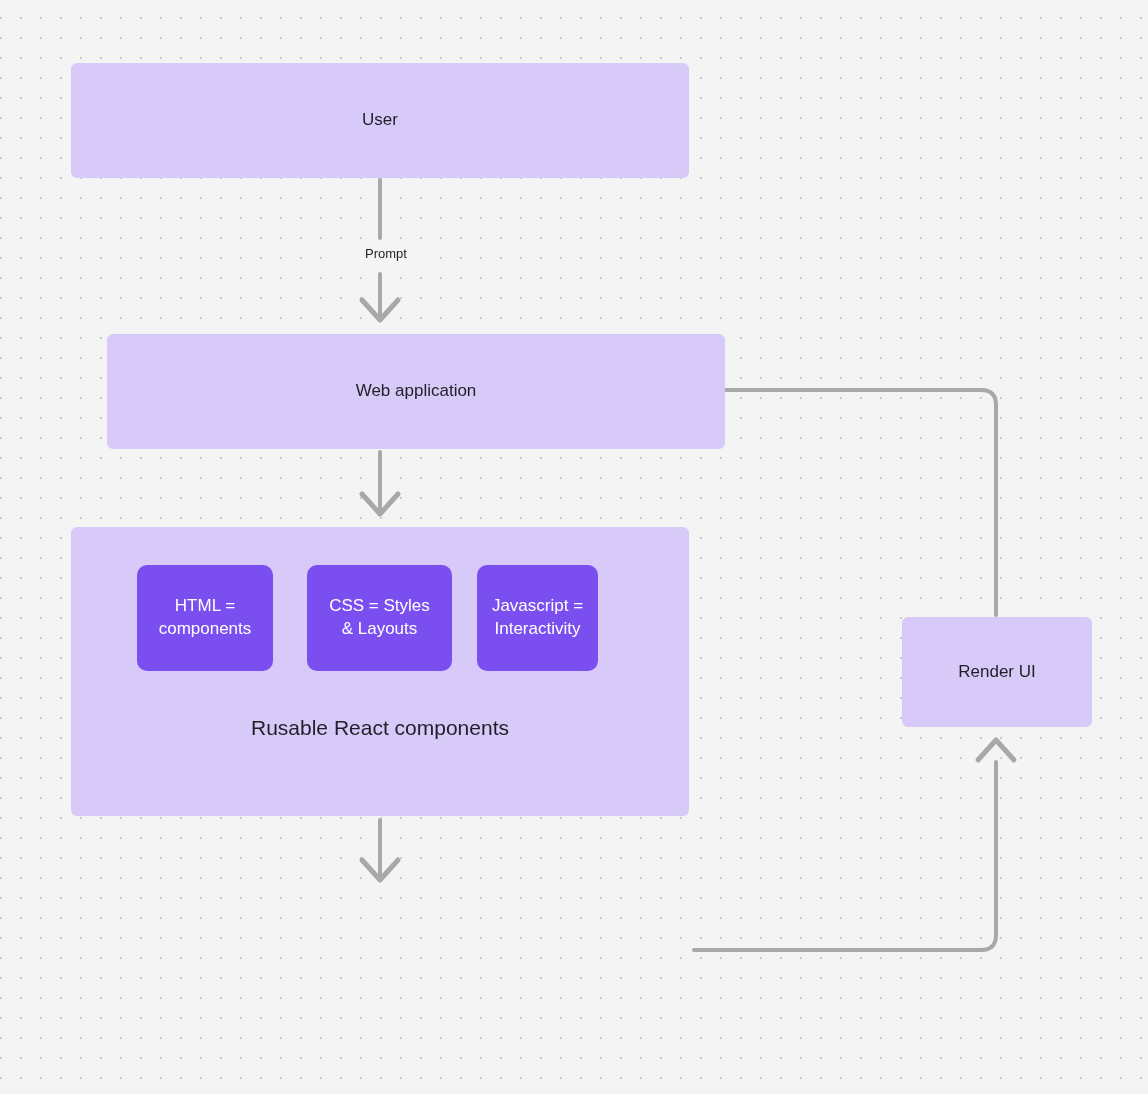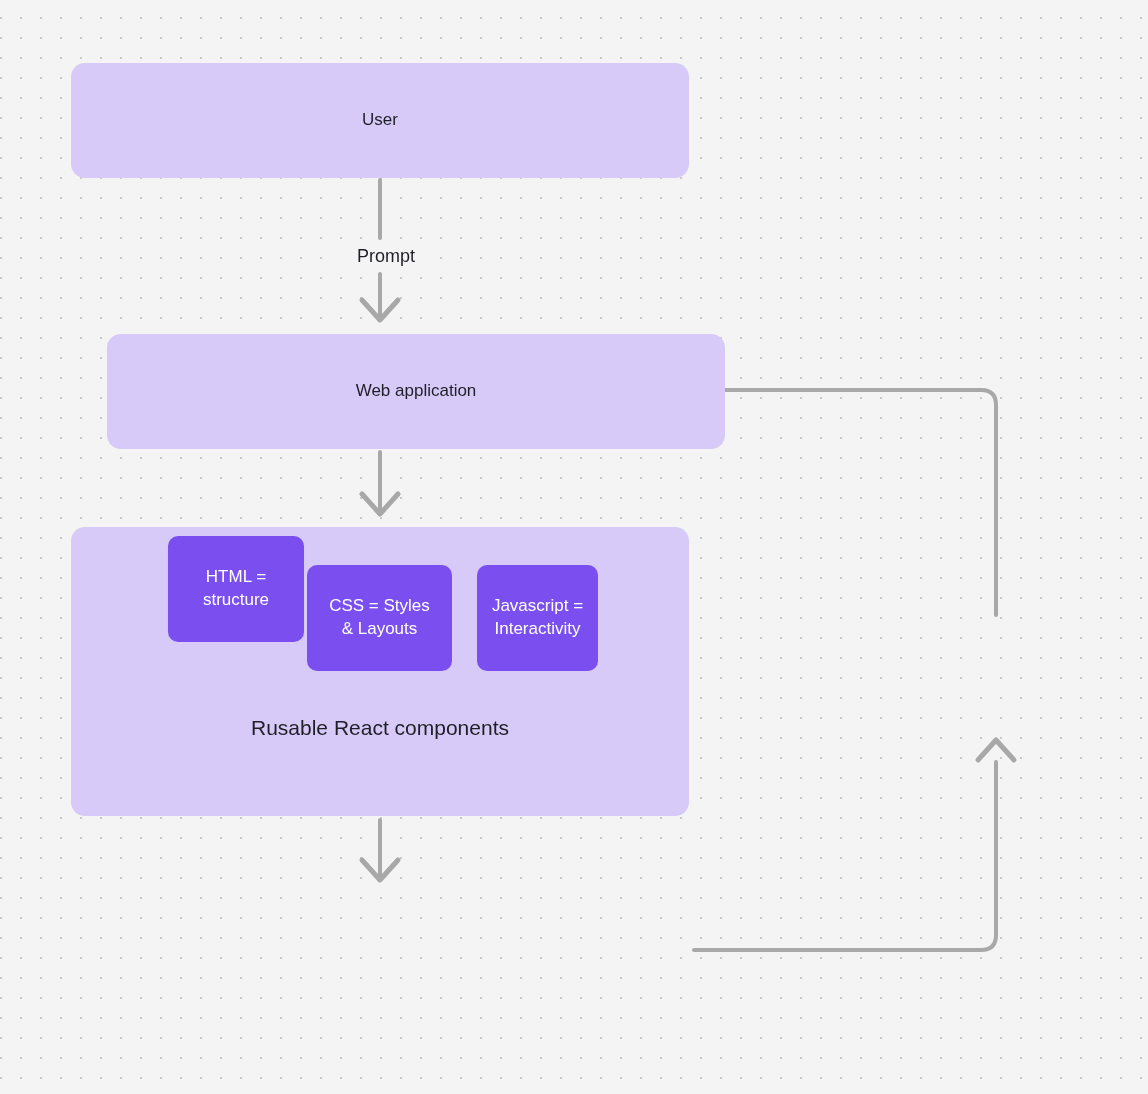--- a/index.html
+++ b/index.html
@@ -24,21 +24,21 @@
     position: absolute;
     left: 0;
     top: 0;
     width: 1148px;
     height: 1094px;
     pointer-events: none;
   }
   .node {
     position: absolute;
     background: #d8caf8;
-    border-radius: 14px;
+    border-radius: 6px;
     box-sizing: border-box;
     display: flex;
     align-items: center;
     justify-content: center;
     color: #1f1f27;
     font-size: 17px;
     line-height: 1.35;
     text-align: center;
   }
   .node-inner {
@@ -54,37 +54,37 @@
     line-height: 1.35;
     text-align: center;
     padding: 4px 8px;
   }
   .node-user      { left: 71px;  top: 63px;  width: 618px; height: 115px; }
   .node-web       { left: 71px;  top: 334px; width: 618px; height: 115px; margin-left: 36px; }
   .node-group     { left: 71px;  top: 527px; width: 618px; height: 289px; }
   .node-vite      { left: 71px;  top: 898px; width: 618px; height: 115px; }
   .node-render    { left: 902px; top: 617px; width: 190px; height: 110px; }
 
-  .inner-html     { left: 137px; top: 536px; width: 136px; height: 106px; margin-left: 31px; }
+  .inner-html     { left: 137px; top: 565px; width: 136px; height: 106px; }
   .inner-css      { left: 307px; top: 565px; width: 145px; height: 106px; }
   .inner-js       { left: 477px; top: 565px; width: 121px; height: 106px; }
 
   .group-caption {
     position: absolute;
     left: 71px;
     top: 716px;
     width: 618px;
     text-align: center;
     color: #1f1f27;
     font-size: 21px;
   }
   .edge-label {
     position: absolute;
     color: #1f1f27;
-    font-size: 18px;
+    font-size: 13px;
     text-align: center;
     background: #f4f4f4;
     padding: 1px 6px;
     white-space: nowrap;
   }
   .label-prompt {
     left: 340px;
     top: 245px;
     width: 80px;
   }
@@ -122,35 +122,38 @@
 
   <div class="node node-web">
     <span>Web application</span>
   </div>
 
   <div class="node node-group"></div>
 
   <div class="node-inner inner-html">
     <span>
       <span>HTML =</span><br>
-      <span>structure</span>
+      <span>components</span>
     </span>
   </div>
 
   <div class="node-inner inner-css">
     <span>
       <span>CSS = Styles</span><br>
       <span>&amp; Layouts</span>
     </span>
   </div>
 
   <div class="node-inner inner-js">
     <span>
       <span>Javascript =</span><br>
       <span>Interactivity</span>
     </span>
   </div>
 
   <div class="group-caption">Rusable React components</div>
 
 
+  <div class="node node-render">
+    <span>Render UI</span>
+  </div>
 
 </div>
 
 </body></html>

